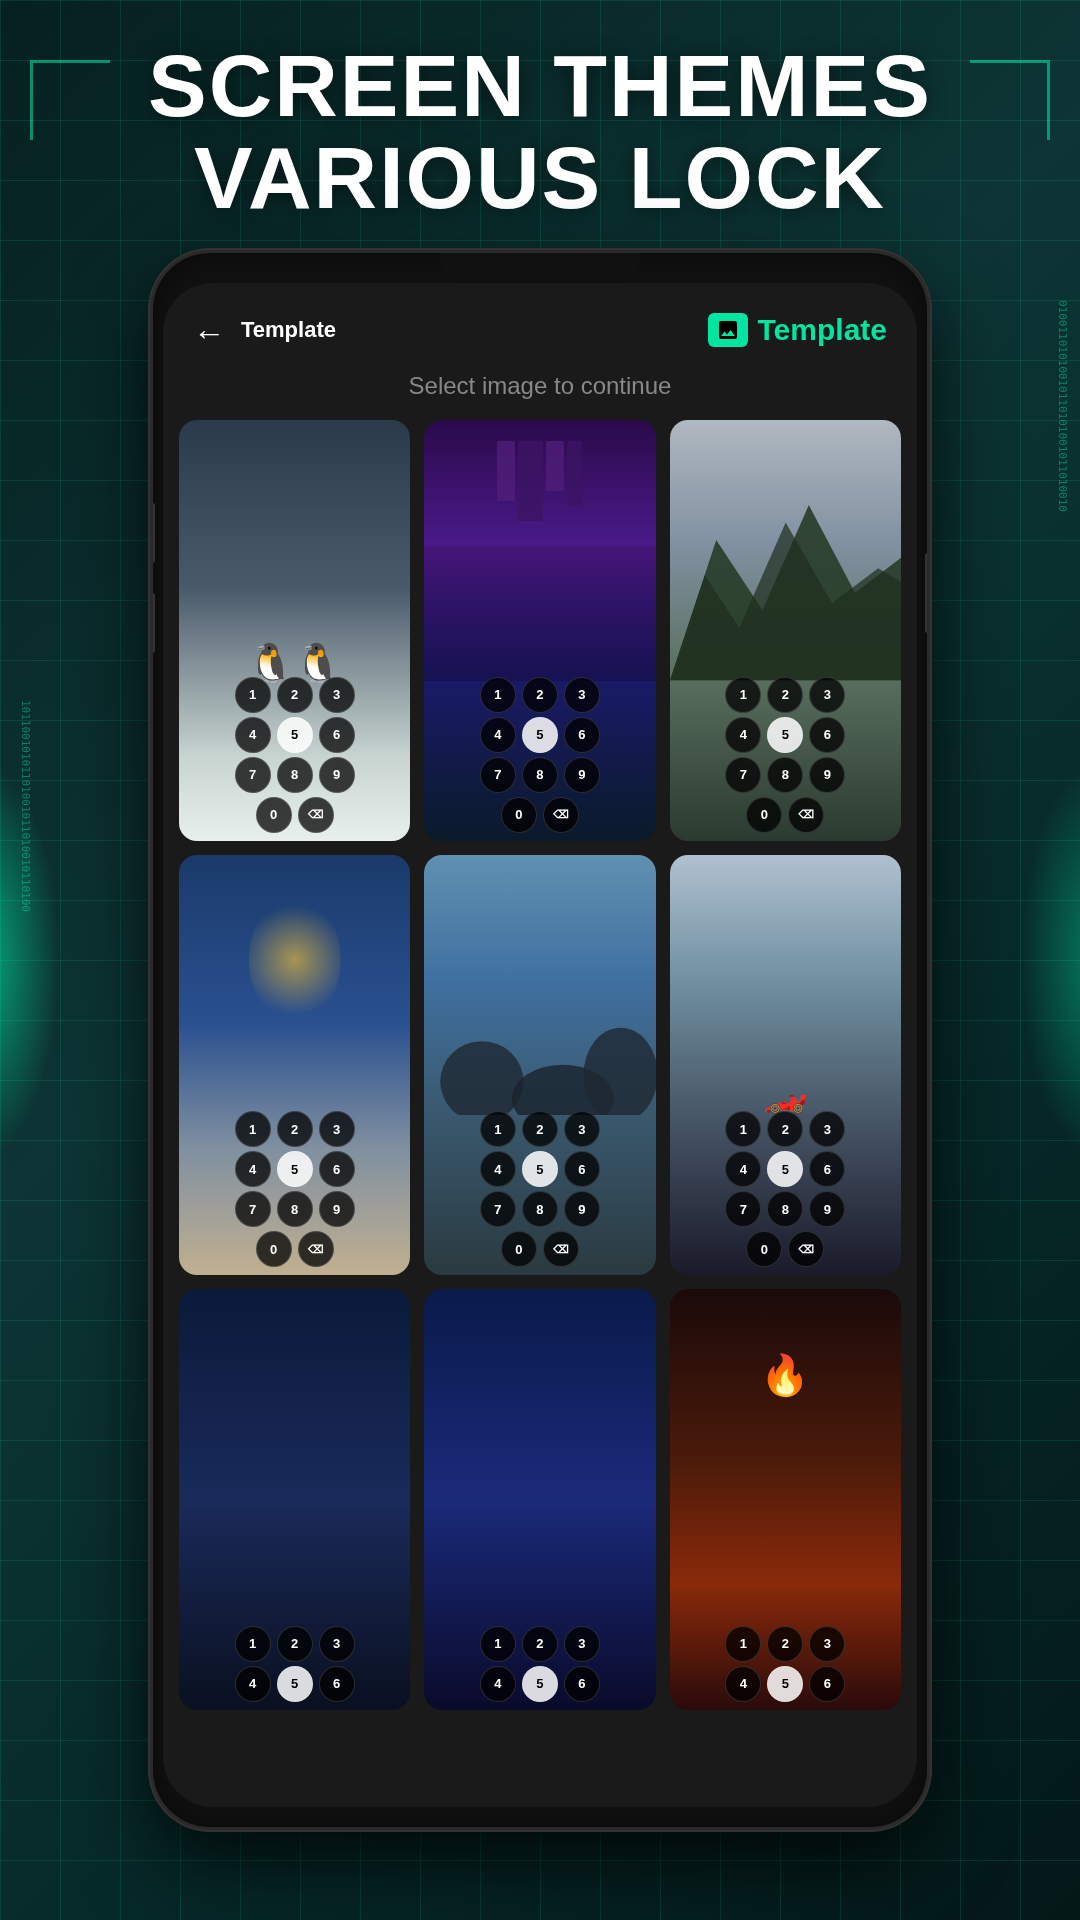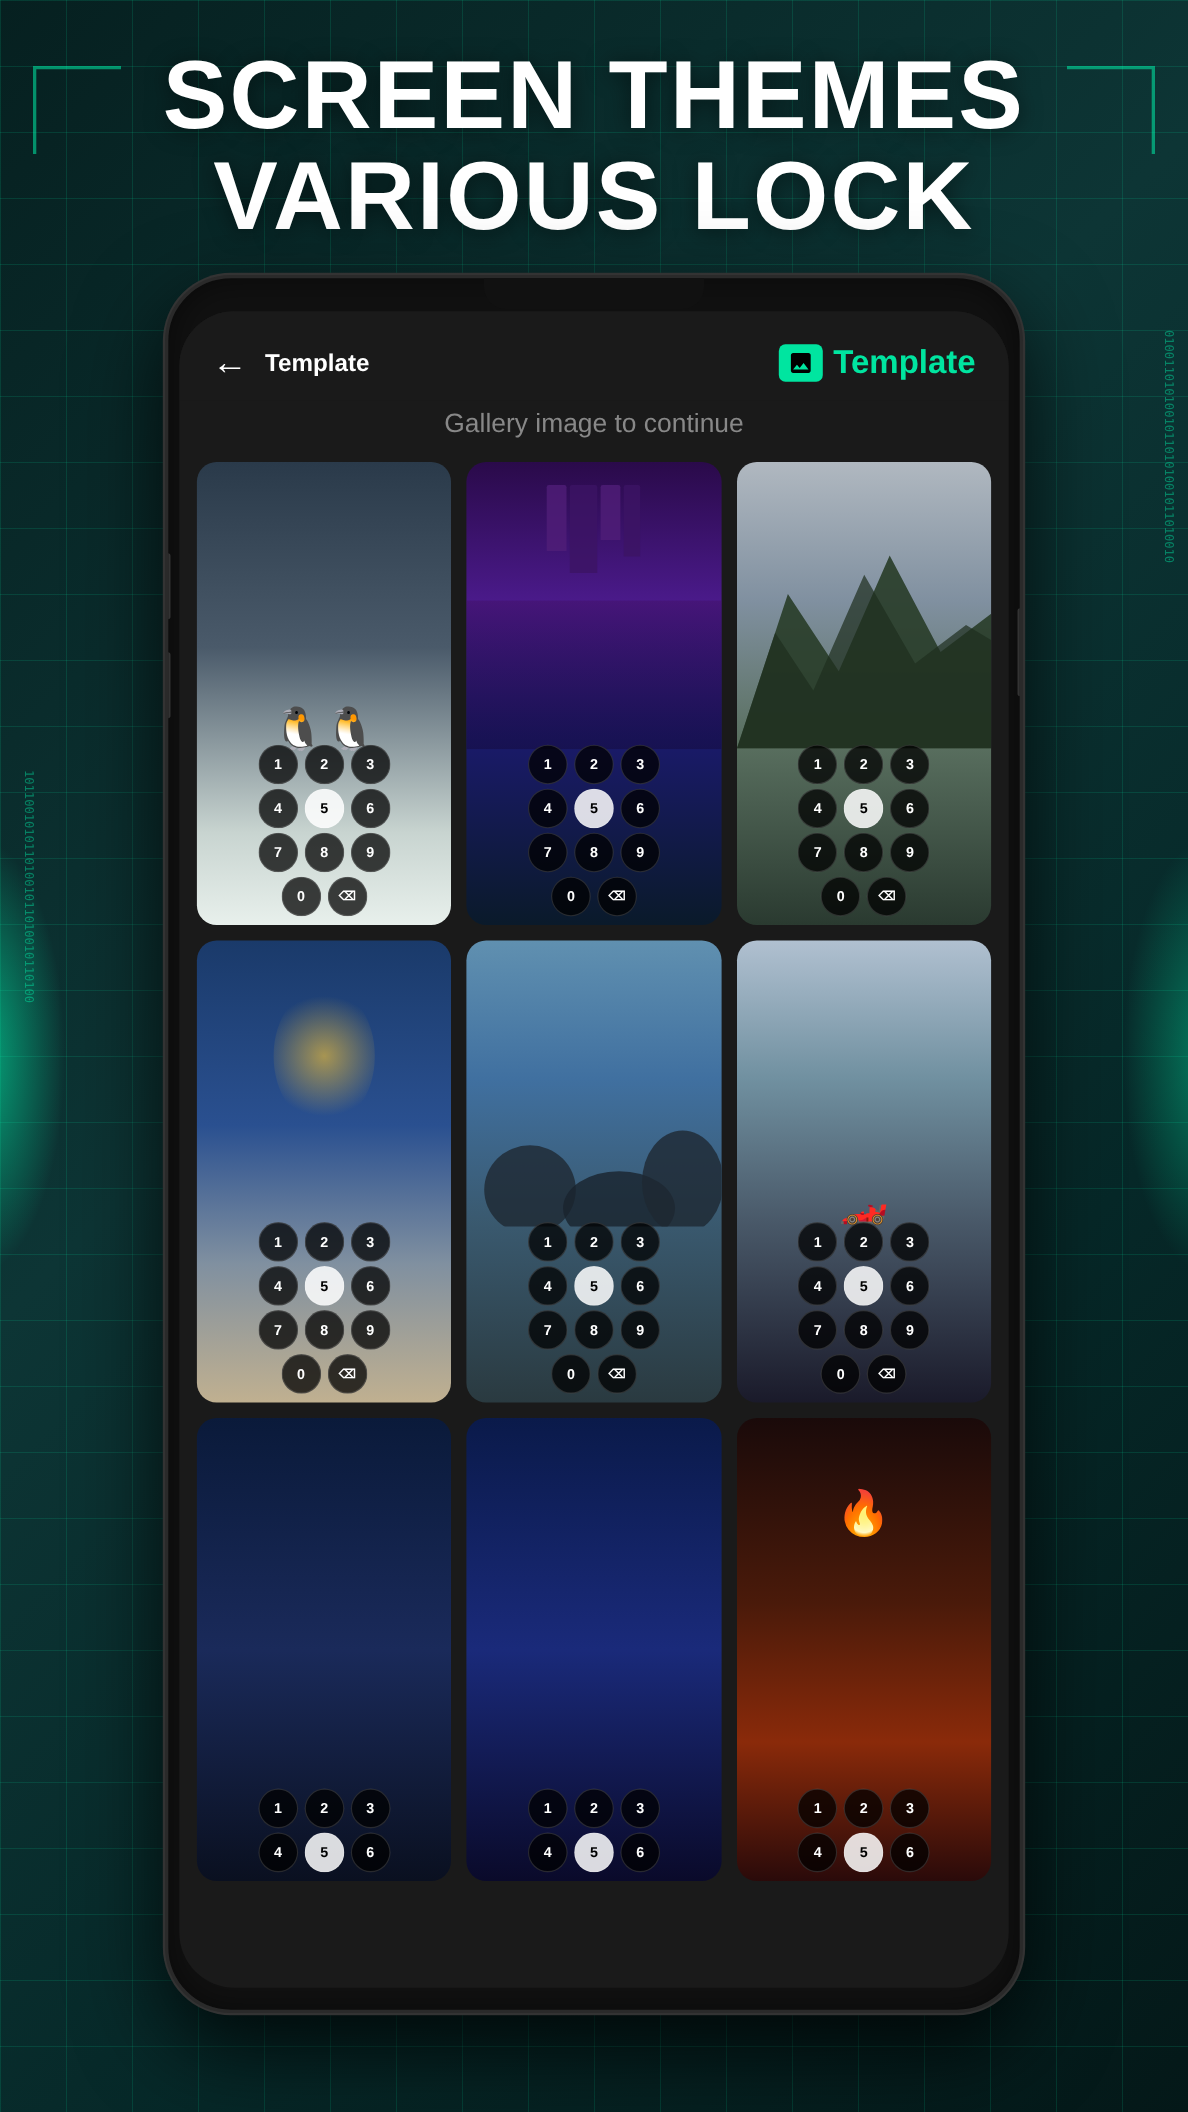--- a/index.html
+++ b/index.html
@@ -388,21 +388,21 @@
       <button class="gallery-btn">
         <div class="gallery-icon-box">
           <svg viewBox="0 0 24 24">
             <path d="M21 19V5c0-1.1-.9-2-2-2H5c-1.1 0-2 .9-2 2v14c0 1.1.9 2 2 2h14c1.1 0 2-.9 2-2zM8.5 13.5l2.5 3.01L14.5 12l4.5 6H5l3.5-4.5z"></path>
           </svg>
         </div>
         <span class="gallery-label">Template</span>
       </button>
     </div>
 
-    <div class="subtitle">Gallery image to continue</div>
+    <div class="subtitle">Select image to continue</div>
 
     <div class="themes-grid">
 
       <div class="theme-card card-penguins">
         <div style="position:absolute;bottom:37%;left:50%;transform:translateX(-50%);font-size:38px;">🐧🐧</div>
         <div class="keypad-overlay">
           <div class="keypad-row">
               <div class="key-btn">1</div>
               <div class="key-btn">2</div>
               <div class="key-btn">3</div>

